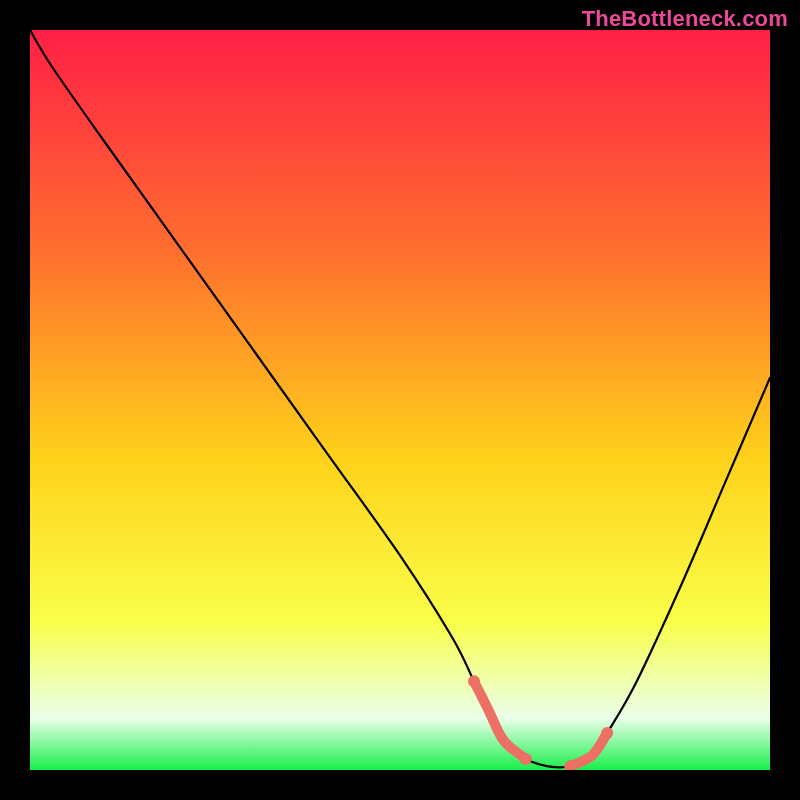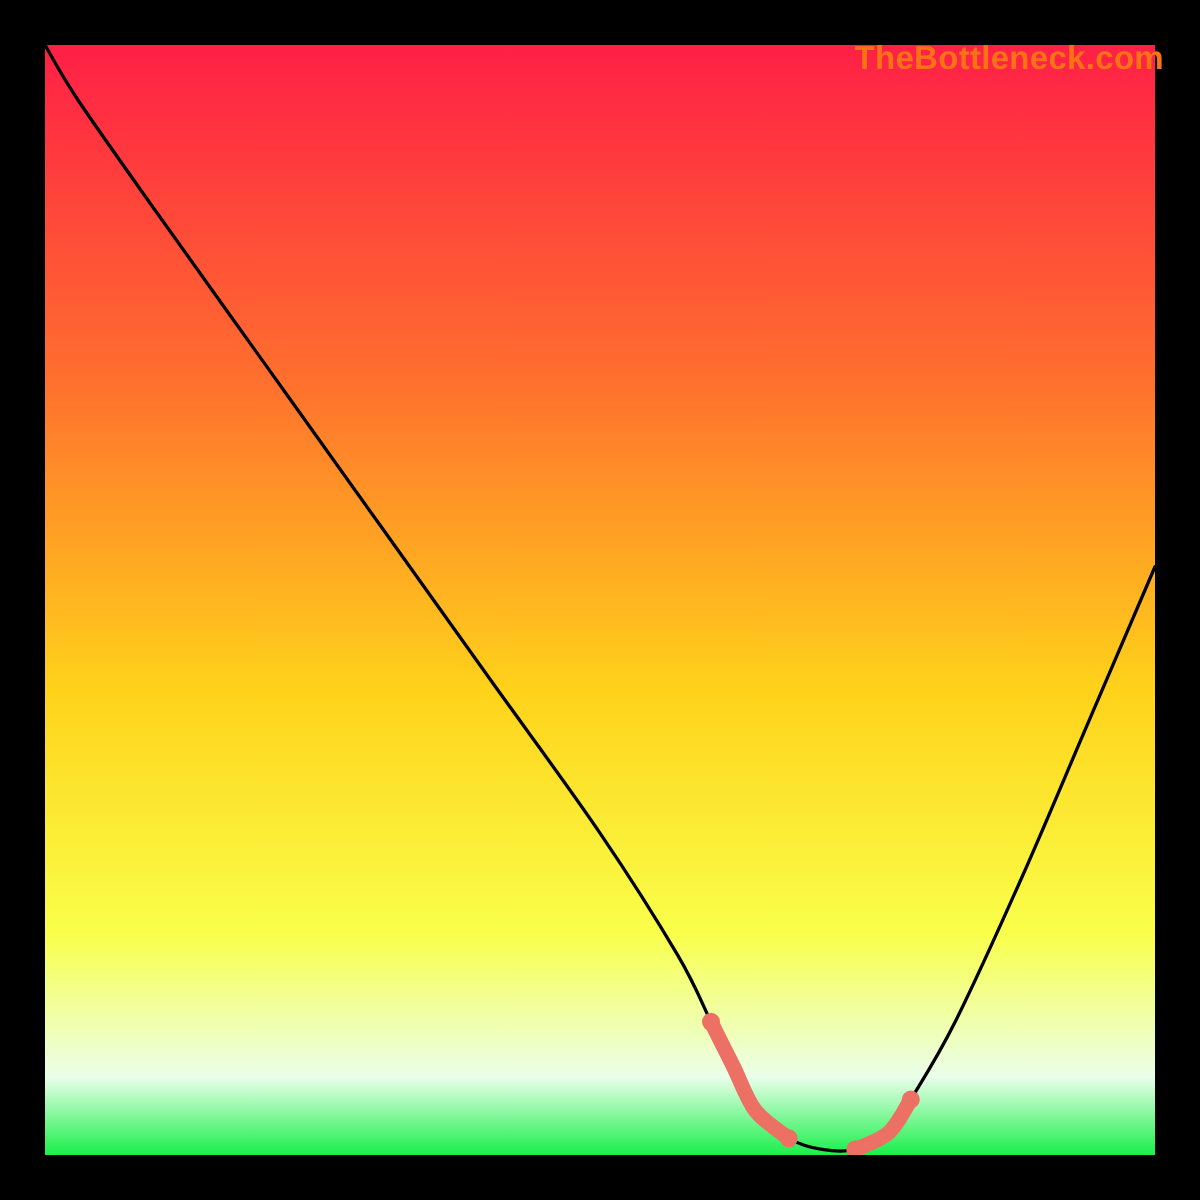--- a/index.html
+++ b/index.html
@@ -6,28 +6,27 @@
   html, body { width: 800px; height: 800px; overflow: hidden; background: #000; }
   .frame {
     position: relative;
     width: 800px;
     height: 800px;
     background: #000;
   }
   .watermark {
     position: absolute;
     top: 6px;
-    right: 24px;
+    right: 12px;
     font-family: Arial, Helvetica, sans-serif;
     font-size: 22px;
     font-weight: bold;
-    color: #f97316;
+    color: #ec4899;
     letter-spacing: 0.2px;
     z-index: 5;
-    margin-top: 20px;
   }
   .plot-area {
     position: absolute;
     left: 30px;
     top: 30px;
     width: 740px;
     height: 740px;
   }
   .plot-area svg { display: block; }
 </style>

